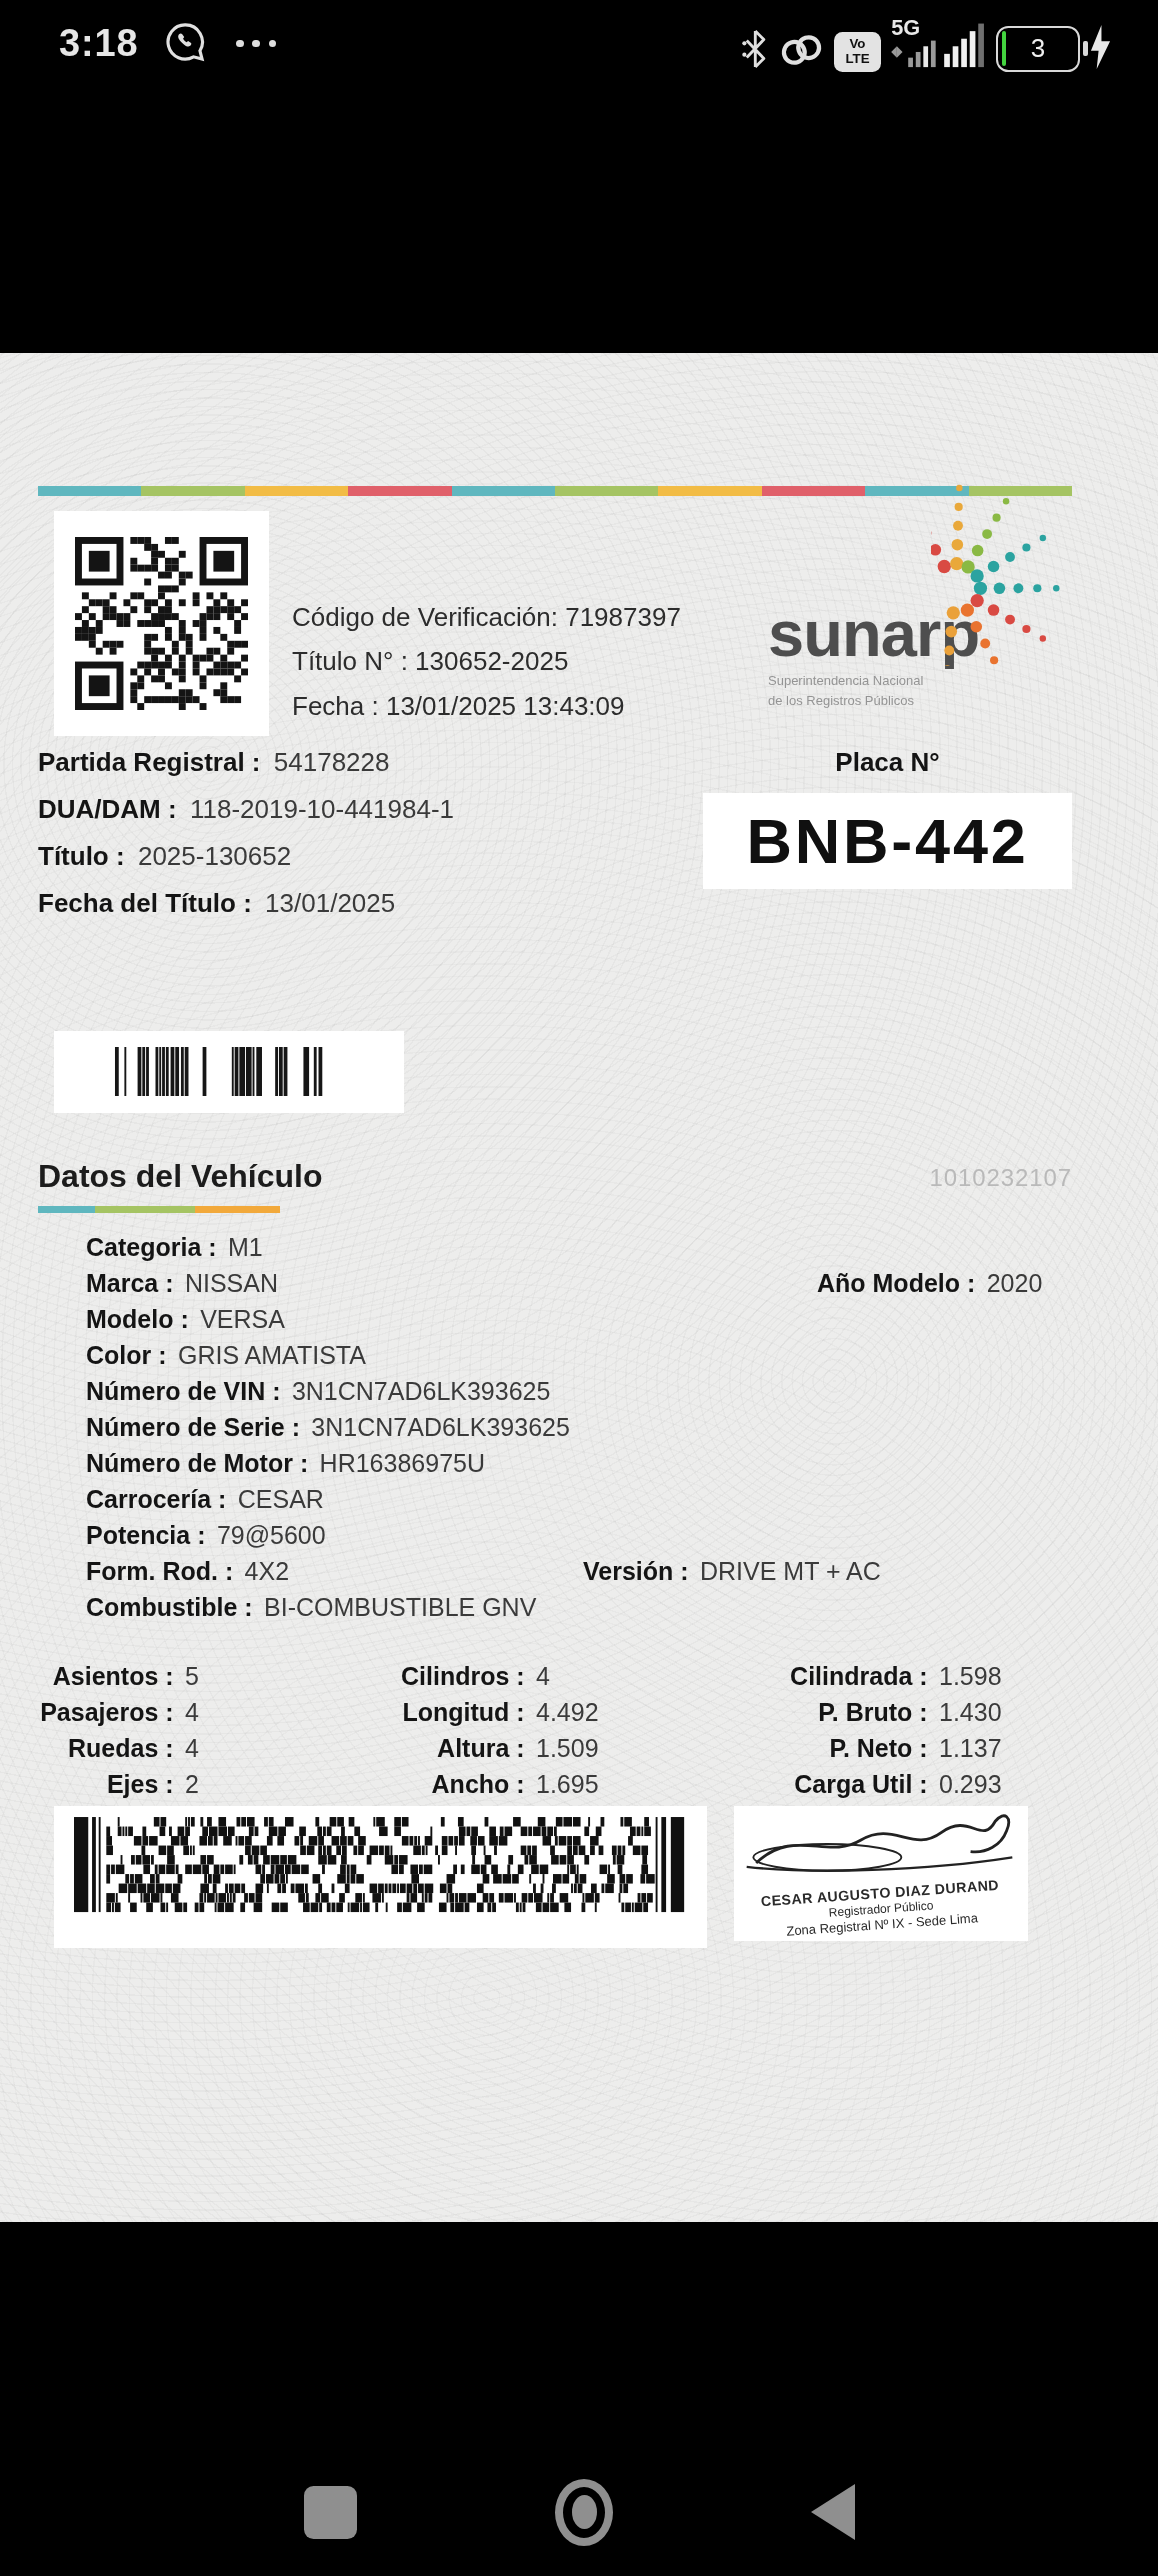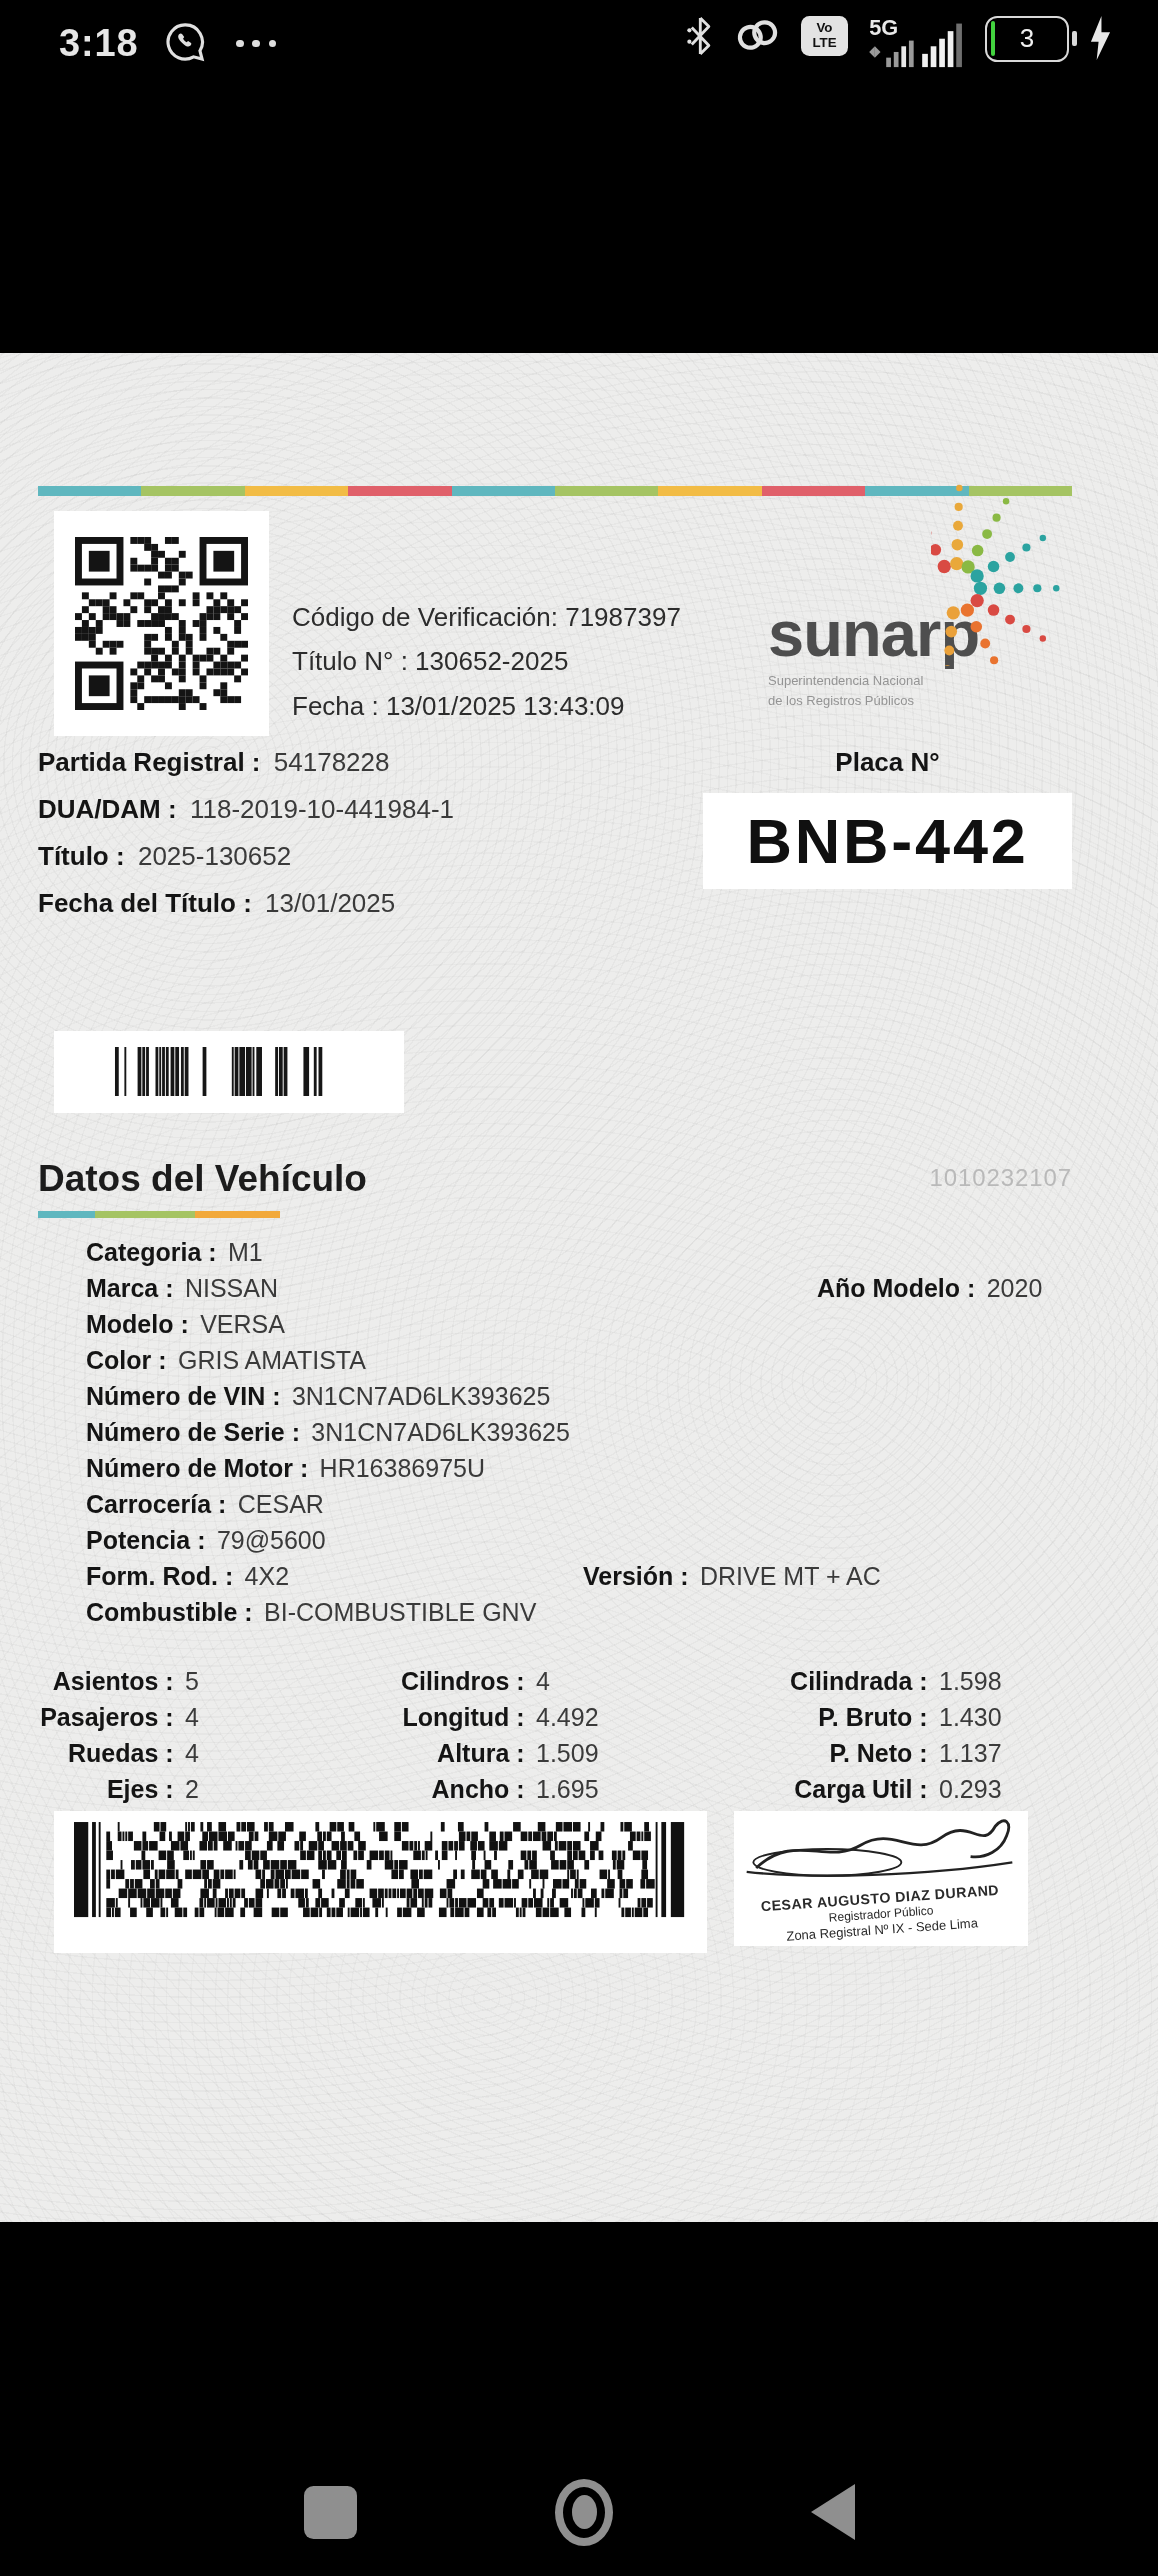--- a/index.html
+++ b/index.html
@@ -4,21 +4,21 @@
 <style>
   html,body{margin:0;padding:0;}
   body{width:1159px;height:2576px;background:#000;font-family:"Liberation Sans",sans-serif;position:relative;overflow:hidden;}
 
   
   .statusbar{position:absolute;top:0;left:0;width:1159px;height:87px;display:flex;align-items:center;padding:0 46px 0 59px;box-sizing:border-box;color:#e6e6e6;}
   .sb-time{font-size:38px;font-weight:700;letter-spacing:0.9px;}
   .sb-left{display:flex;align-items:center;gap:25px;}
   .sb-dots{display:flex;gap:8.5px;margin-left:5.7px;}
   .sb-dots i{width:7.6px;height:7.6px;border-radius:50%;background:#dedede;}
-  .sb-right{margin-left:auto;display:flex;align-items:flex-start;gap:19px;}
+  .sb-right{margin-left:auto;display:flex;align-items:flex-end;gap:8px;}
   .volte{width:47px;height:40px;background:#e3e3e3;border-radius:8.5px;color:#111;font-weight:700;font-size:13.3px;line-height:1.1;display:flex;flex-direction:column;align-items:center;justify-content:center;}
   .battery{position:relative;width:80px;height:42px;border:2.8px solid #d9d9d9;border-radius:12.3px;display:flex;align-items:center;justify-content:center;}
   .battery .lvl{position:absolute;left:3.8px;top:3.8px;bottom:3.8px;width:4.7px;background:#43d33f;border-radius:2.8px;}
   .battery .num{font-size:26px;color:#f0f0f0;}
   .battery::after{content:"";position:absolute;right:-9.5px;top:13.3px;width:4.7px;height:15px;background:#d9d9d9;border-radius:1.9px;}
 
   
   .document{position:absolute;top:353px;left:0;width:1159px;height:1869px;background:#ededec;
     background-image:
       repeating-radial-gradient(circle at 18% 22%, rgba(110,110,110,0.055) 0 1.4px, transparent 1.4px 8.5px),
@@ -49,21 +49,21 @@
   .field-row{display:flex;align-items:baseline;font-size:26px;height:47px;}
   .field-label{font-weight:700;color:#141414;}
   .field-value{margin-left:13.3px;color:#3a3a3a;}
   .plate-wrap{position:absolute;right:0;top:0;width:369px;text-align:center;}
   .plate-label{font-size:26px;font-weight:700;color:#141414;margin-bottom:15px;}
   .plate-box{background:#fff;height:96px;display:flex;align-items:center;justify-content:center;font-size:63px;font-weight:700;letter-spacing:2.8px;color:#101010;}
 
   .bc1-box{margin-top:94px;margin-left:16px;width:350px;height:82px;background:#fff;display:flex;align-items:center;justify-content:center;}
 
   .datos-head{margin-top:45px;display:flex;align-items:flex-start;justify-content:space-between;}
-  .datos-title{font-size:37px;font-weight:700;color:#1c1c1c;}
+  .datos-title{font-size:32px;font-weight:700;color:#1c1c1c;}
   .datos-ref{font-size:24px;color:#b9b9b9;letter-spacing:0.9px;padding-top:5.7px;}
   .datos-underline{margin-top:11.4px;height:6.6px;width:242px;display:flex;}
   .datos-underline .u1{width:57px;} .datos-underline .u2{width:100px;} .datos-underline .u3{width:85px;background:#f2a93b;}
 
   .vfields{margin-top:20px;}
   .vrow{position:relative;display:flex;align-items:baseline;font-size:25px;height:36px;margin-left:48px;}
   .vlabel{font-weight:700;color:#141414;}
   .vvalue{margin-left:11.4px;color:#3a3a3a;}
   .vright{position:absolute;left:731px;top:0;display:flex;align-items:baseline;}
   .vmid{position:absolute;left:497px;top:0;display:flex;align-items:baseline;}

